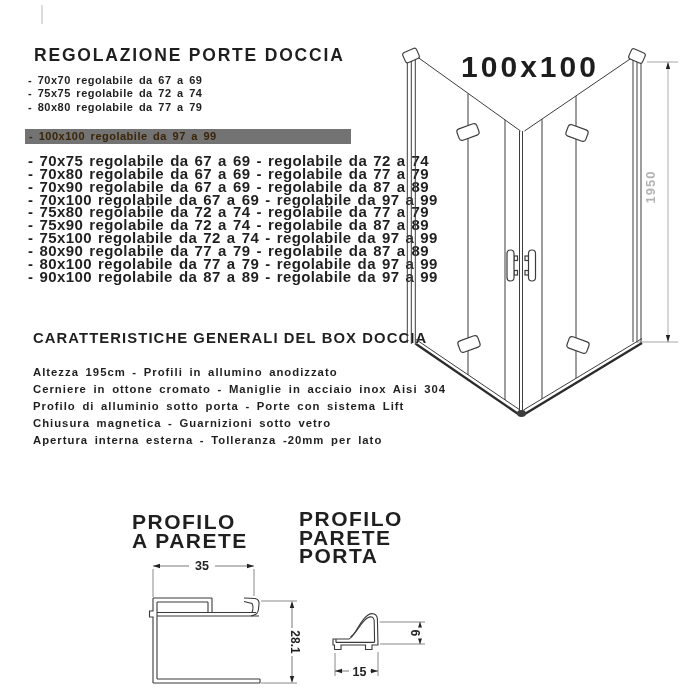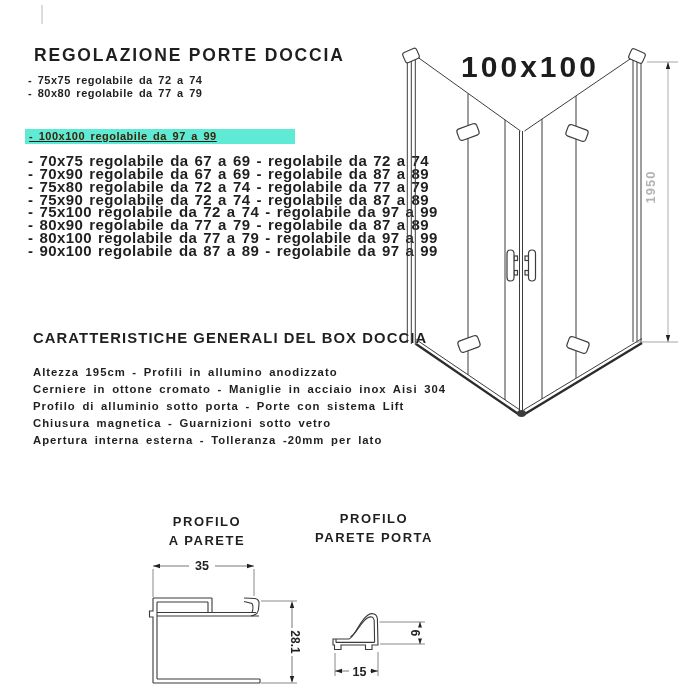--- a/index.html
+++ b/index.html
@@ -4,49 +4,52 @@
 <style>
   html,body{margin:0;padding:0;background:#ffffff;}
   .canvas{
     position:relative;width:700px;height:700px;background:#ffffff;overflow:hidden;
     font-family:"Liberation Sans",sans-serif;font-weight:bold;color:#1f1f1f;
   }
   .abs{position:absolute;}
   .page-title{font-size:17.5px;letter-spacing:1.8px;white-space:nowrap;}
   .size-item{height:13.4px;line-height:13.4px;font-size:11px;letter-spacing:.5px;word-spacing:2px;white-space:nowrap;}
   .size-item2{height:12.85px;line-height:12.85px;font-size:15px;letter-spacing:.4px;word-spacing:1.5px;white-space:nowrap;}
-  .highlight-bar{background:#5eead4;width:270px;height:15.5px;line-height:15.5px;text-decoration:underline;}
+  .highlight-bar{background:#737373;width:326px;height:15.5px;line-height:15.5px;}
   .highlight-bar .txt{font-size:11px;letter-spacing:.5px;word-spacing:2px;color:#3a2408;padding-left:4px;white-space:nowrap;}
   .section-title{font-size:14.8px;letter-spacing:1.1px;white-space:nowrap;}
   .char-line{height:17.1px;line-height:17.1px;font-size:11.3px;letter-spacing:1px;word-spacing:2.5px;white-space:nowrap;}
-  .profile-heading{width:150px;text-align:center;font-size:13px;line-height:18.5px;letter-spacing:1.5px;}
+  .profile-heading{width:150px;text-align:left;font-size:21px;line-height:18.5px;letter-spacing:1.5px;}
   .artifact{width:1.5px;height:19px;background:#c9c9c9;opacity:.65;}
   svg text{font-family:"Liberation Sans",sans-serif;font-weight:bold;}
 </style>
 </head>
 <body>
 
 <div class="canvas">
 
   <div class="abs artifact" style="left:41px;top:5px;"></div>
 
   <div class="abs page-title" style="left:34px;top:45px;">REGOLAZIONE PORTE DOCCIA</div>
 
   <div class="abs" style="left:28px;top:74px;">
+    <div class="size-item">- 70x70 regolabile da 67 a 69</div>
     <div class="size-item">- 75x75 regolabile da 72 a 74</div>
     <div class="size-item">- 80x80 regolabile da 77 a 79</div>
   </div>
 
   <div class="abs highlight-bar" style="left:25px;top:128.5px;">
     <div class="txt">- 100x100 regolabile da 97 a 99</div>
   </div>
 
   <div class="abs" style="left:28px;top:155px;">
     <div class="size-item2">- 70x75 regolabile da 67 a 69 - regolabile da 72 a 74</div>
+    <div class="size-item2">- 70x80 regolabile da 67 a 69 - regolabile da 77 a 79</div>
     <div class="size-item2">- 70x90 regolabile da 67 a 69 - regolabile da 87 a 89</div>
+    <div class="size-item2">- 70x100 regolabile da 67 a 69 - regolabile da 97 a 99</div>
     <div class="size-item2">- 75x80 regolabile da 72 a 74 - regolabile da 77 a 79</div>
     <div class="size-item2">- 75x90 regolabile da 72 a 74 - regolabile da 87 a 89</div>
     <div class="size-item2">- 75x100 regolabile da 72 a 74 - regolabile da 97 a 99</div>
     <div class="size-item2">- 80x90 regolabile da 77 a 79 - regolabile da 87 a 89</div>
     <div class="size-item2">- 80x100 regolabile da 77 a 79 - regolabile da 97 a 99</div>
     <div class="size-item2">- 90x100 regolabile da 87 a 89 - regolabile da 97 a 99</div>
   </div>
 
   <div class="abs section-title" style="left:33px;top:330px;">CARATTERISTICHE GENERALI DEL BOX DOCCIA</div>
   <div class="abs" style="left:33px;top:364px;">

